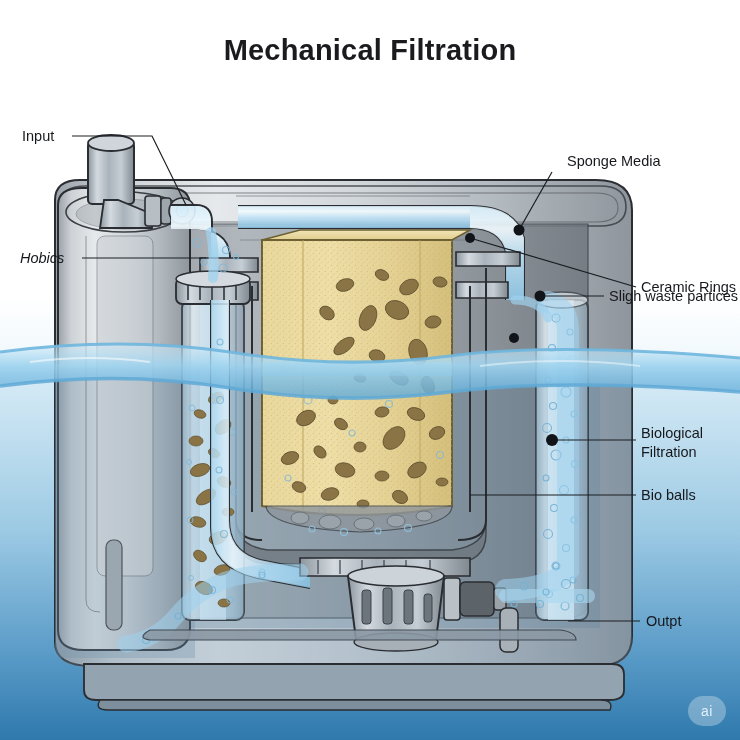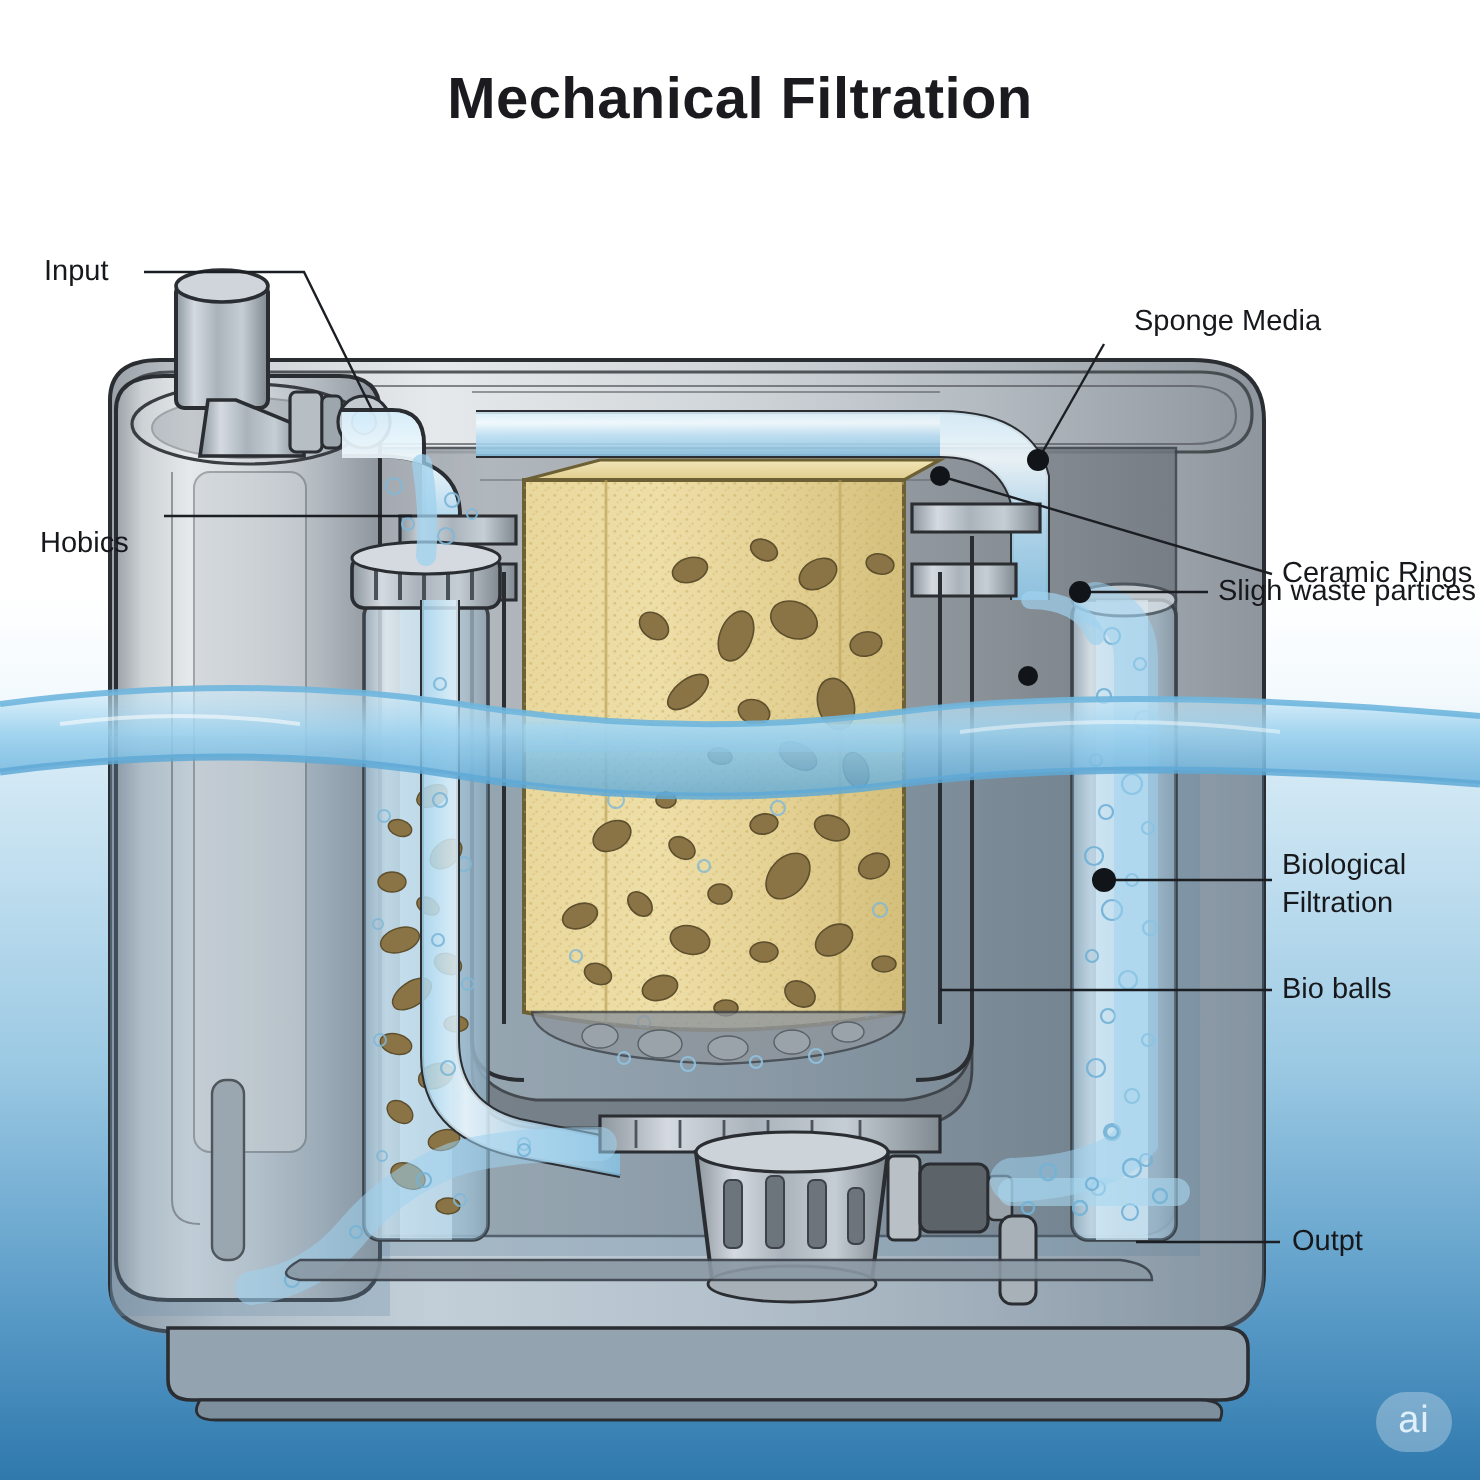--- a/index.html
+++ b/index.html
@@ -35,21 +35,21 @@
   .lbl.r { text-align:left; }
   .lbl.l { text-align:right; }
 
   .aibadge {
     position:absolute;
     right:14px; bottom:14px;
     width:38px; height:30px;
     border-radius:15px;
     background:rgba(255,255,255,0.30);
     color:#dff0fb;
-    font-size:19px;
+    font-size:14px;
     display:flex; align-items:center; justify-content:center;
     letter-spacing:0.5px;
     z-index:50;
   }
 </style>
 </head>
 <body>
 
 <div id="stage">
 
@@ -495,21 +495,21 @@
       <circle cx="470" cy="238" r="5"></circle>
       <circle cx="540" cy="296" r="5.5"></circle>
       <circle cx="552" cy="440" r="6"></circle>
       <circle cx="514" cy="338" r="5"></circle>
     </g>
   </svg>
 
   <div class="title">Mechanical Filtration</div>
 
   <div class="lbl l" style="left:22px;  top:127px;">Input</div>
-  <div class="lbl l" style="left:20px;  top:263px;">Hobics</div>
+  <div class="lbl l" style="left:20px;  top:249px;font-style:italic;">Hobics</div>
   <div class="lbl r" style="left:567px; top:152px;">Sponge Media</div>
   <div class="lbl r" style="left:641px; top:278px;">Ceramic Rings</div>
   <div class="lbl r" style="left:609px; top:287px;">Sligh waste partices</div>
   <div class="lbl r" style="left:641px; top:424px;">Biological
 Filtration</div>
   <div class="lbl r" style="left:641px; top:486px;text-align:center;">Bio balls</div>
   <div class="lbl r" style="left:646px; top:612px;text-align:right;">Outpt</div>
 
   <div class="aibadge">ai</div>
 </div>

